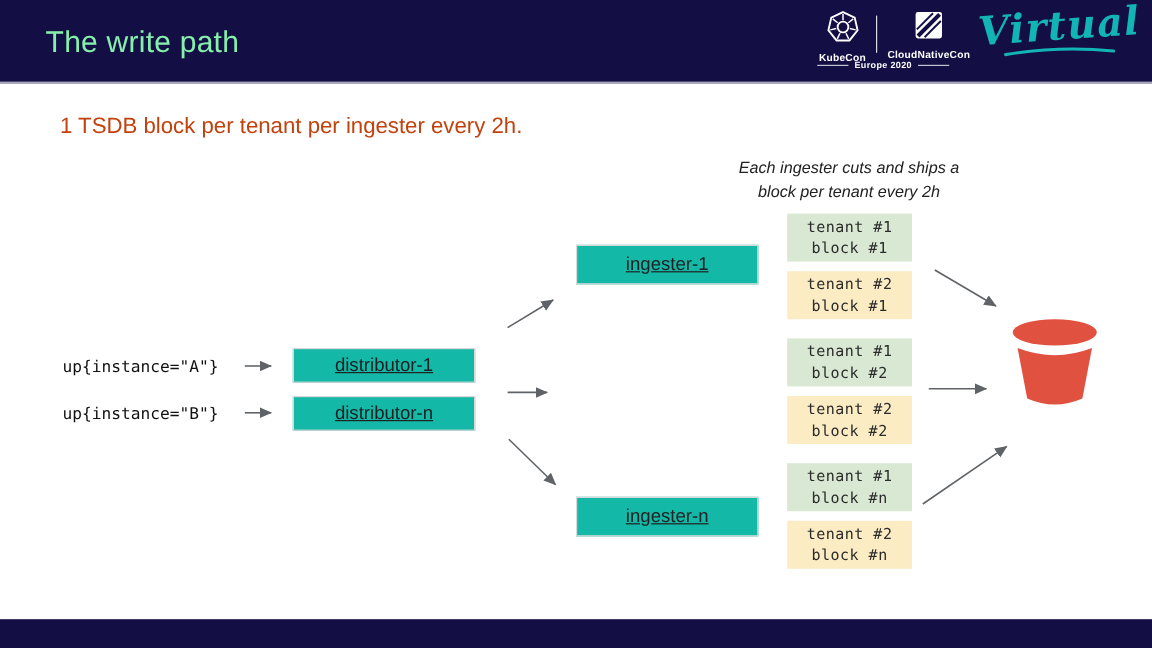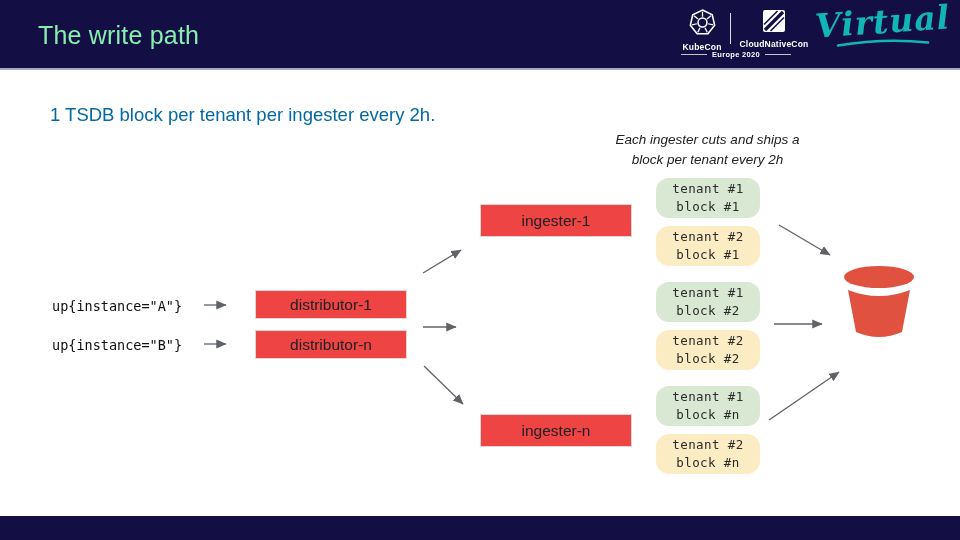--- a/index.html
+++ b/index.html
@@ -28,48 +28,48 @@
   .europe-row{position:absolute;left:0;top:50px;width:152px;display:flex;align-items:center;justify-content:center;gap:5px;}
   .europe-row .dash{width:26px;height:1px;background:rgba(255,255,255,.75);}
   .europe-text{font-size:7.5px;font-weight:bold;color:#fff;letter-spacing:.3px;}
   .virtual-wrap{position:absolute;left:148px;top:2px;width:150px;text-align:center;}
   .virtual-text{
     font-family:"DejaVu Serif",serif;font-style:italic;font-weight:bold;
     font-size:33px;color:#12b5b5;transform:rotate(-4deg);display:inline-block;letter-spacing:1px;
   }
   .virtual-swoosh{display:block;margin:-4px auto 0 auto;}
   
-  .headline{position:absolute;left:50px;top:104px;font-size:18.5px;color:#0369a1;}
+  .headline{position:absolute;left:50px;top:94px;font-size:18.5px;color:#c2410c;}
   .annotation{
     position:absolute;left:575px;top:130px;width:265px;text-align:center;
     font-style:italic;font-size:13.5px;line-height:1.45;color:#212121;
   }
   
   .mono{font-family:"DejaVu Sans Mono","Liberation Mono",monospace;}
   .series-label{position:absolute;left:52px;font-size:13.5px;color:#111;}
   .series-a{top:298px;}
   .series-b{top:337px;}
   
   .node{
-    position:absolute;background:#ef4444;border:1px solid #d8d8d8;box-sizing:border-box;
+    position:absolute;background:#14b8a6;border:1px solid #d8d8d8;box-sizing:border-box;
     display:flex;align-items:center;justify-content:center;
-    font-size:15.5px;color:#202124;
-  }
-  .dist{left:255px;width:152px;height:29px;}
+    font-size:15.5px;color:#202124;text-decoration:underline;
+  }
+  .dist{left:244px;width:152px;height:29px;}
   .dist-1{top:290px;}
   .dist-n{top:330px;}
   .ing{left:480px;width:152px;height:33px;}
   .ing-1{top:204px;}
   .ing-2{top:311px;}
   .ing-n{top:414px;}
   
   .tblock{
     position:absolute;left:656px;width:104px;height:40px;box-sizing:border-box;
     display:flex;flex-direction:column;align-items:center;justify-content:center;
-    font-size:12.5px;line-height:1.45;color:#2b2b2b;letter-spacing:.4px;border-radius:13px;
+    font-size:12.5px;line-height:1.45;color:#2b2b2b;letter-spacing:.4px;
   }
   .tblock.green{background:#d9e8d3;}
   .tblock.yellow{background:#fcecc3;}
   .tb-0{top:178px;} .tb-1{top:226px;}
   .tb-2{top:282px;} .tb-3{top:330px;}
   .tb-4{top:386px;} .tb-5{top:434px;}
   
   .bucket-wrap{position:absolute;left:840px;top:264px;width:78px;height:80px;}
   .store-label{position:absolute;left:806px;top:346px;width:146px;text-align:center;color:#111;}
   .store-title{font-size:14.5px;font-weight:bold;}

